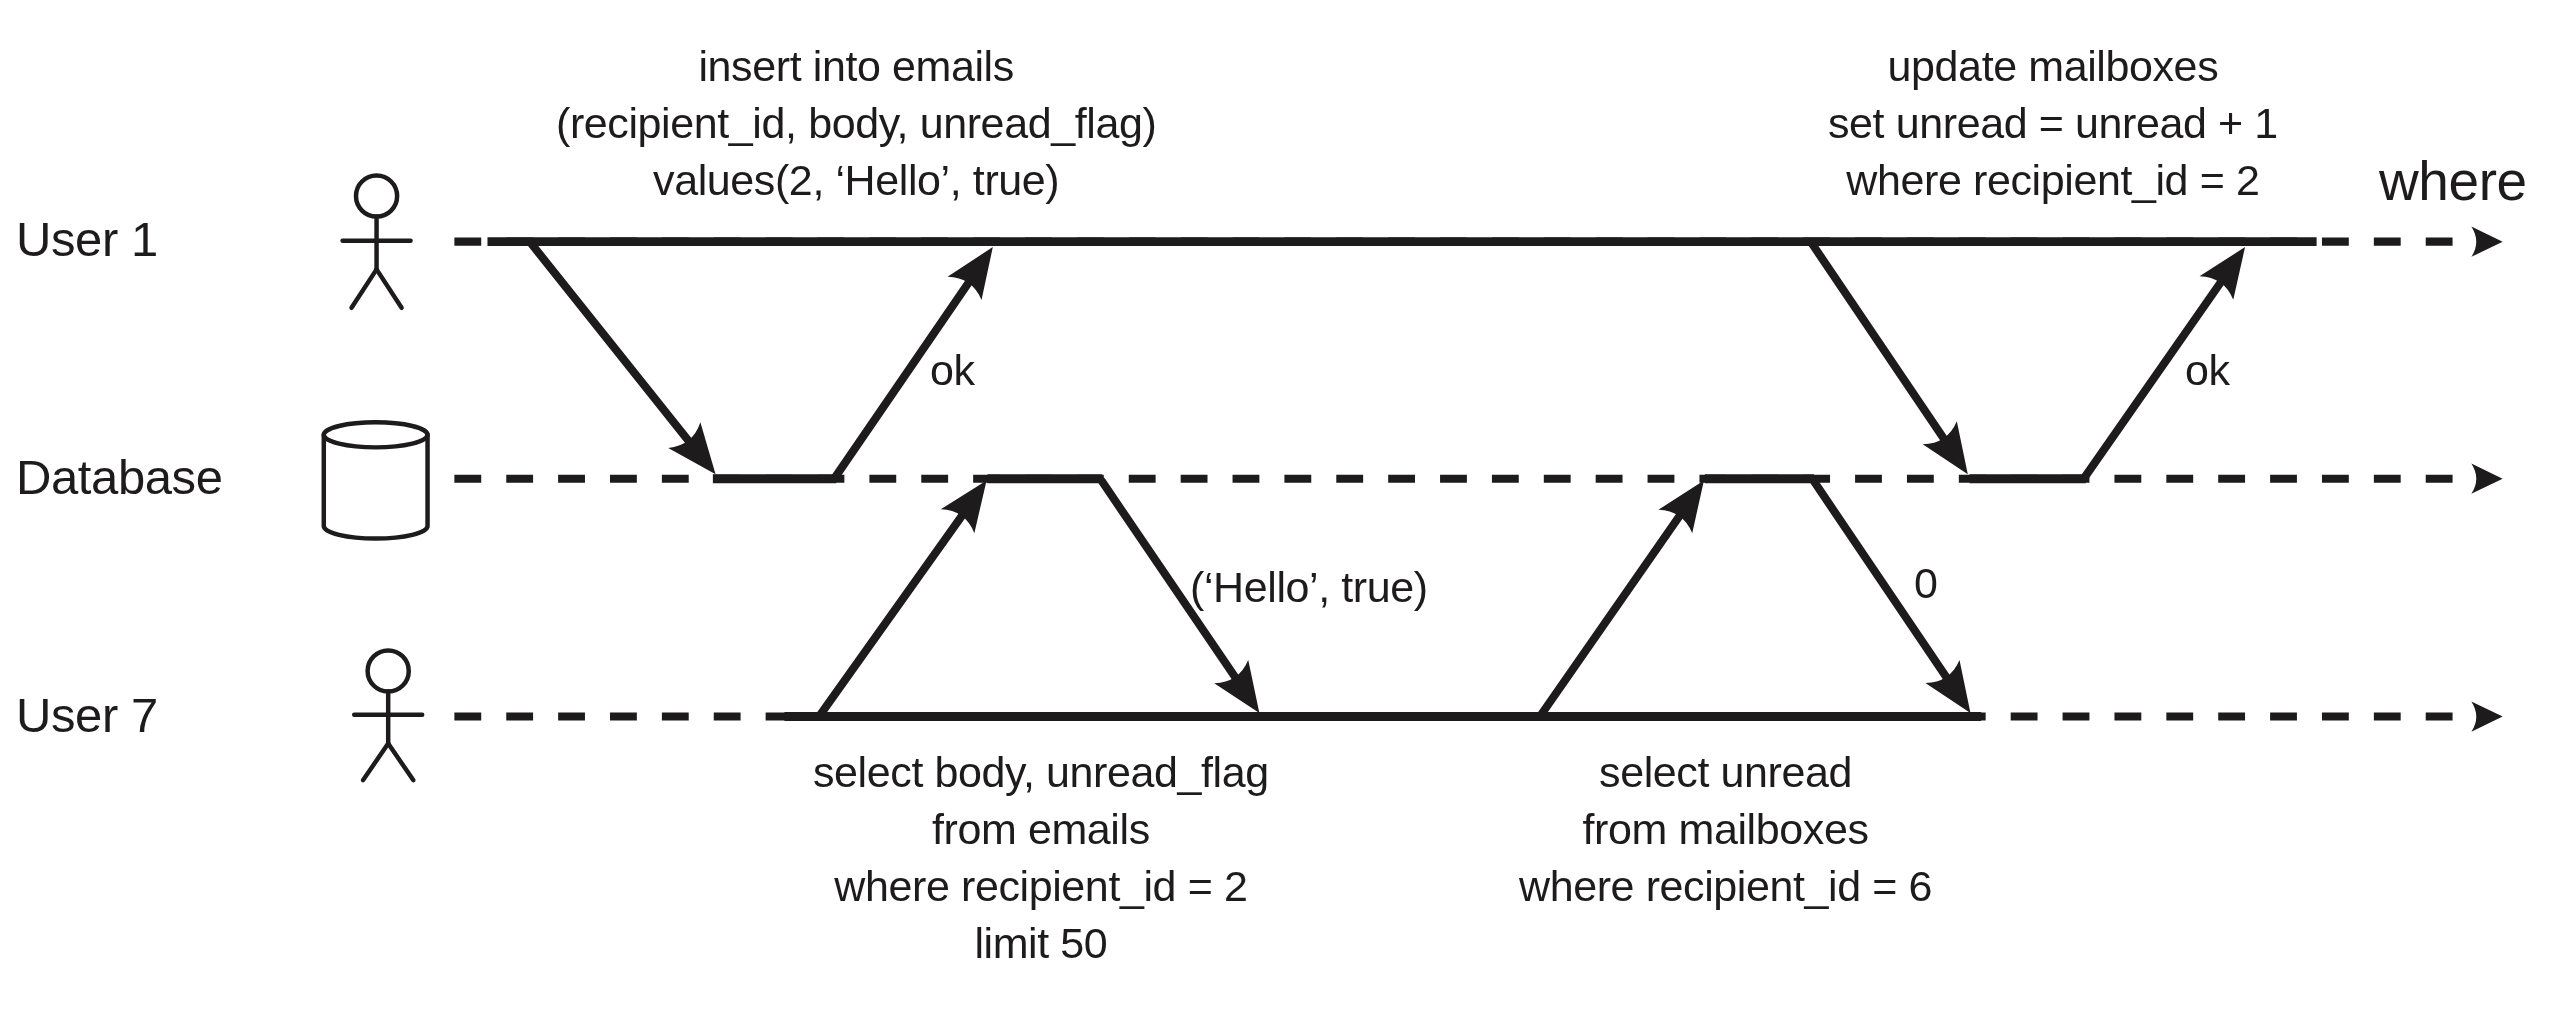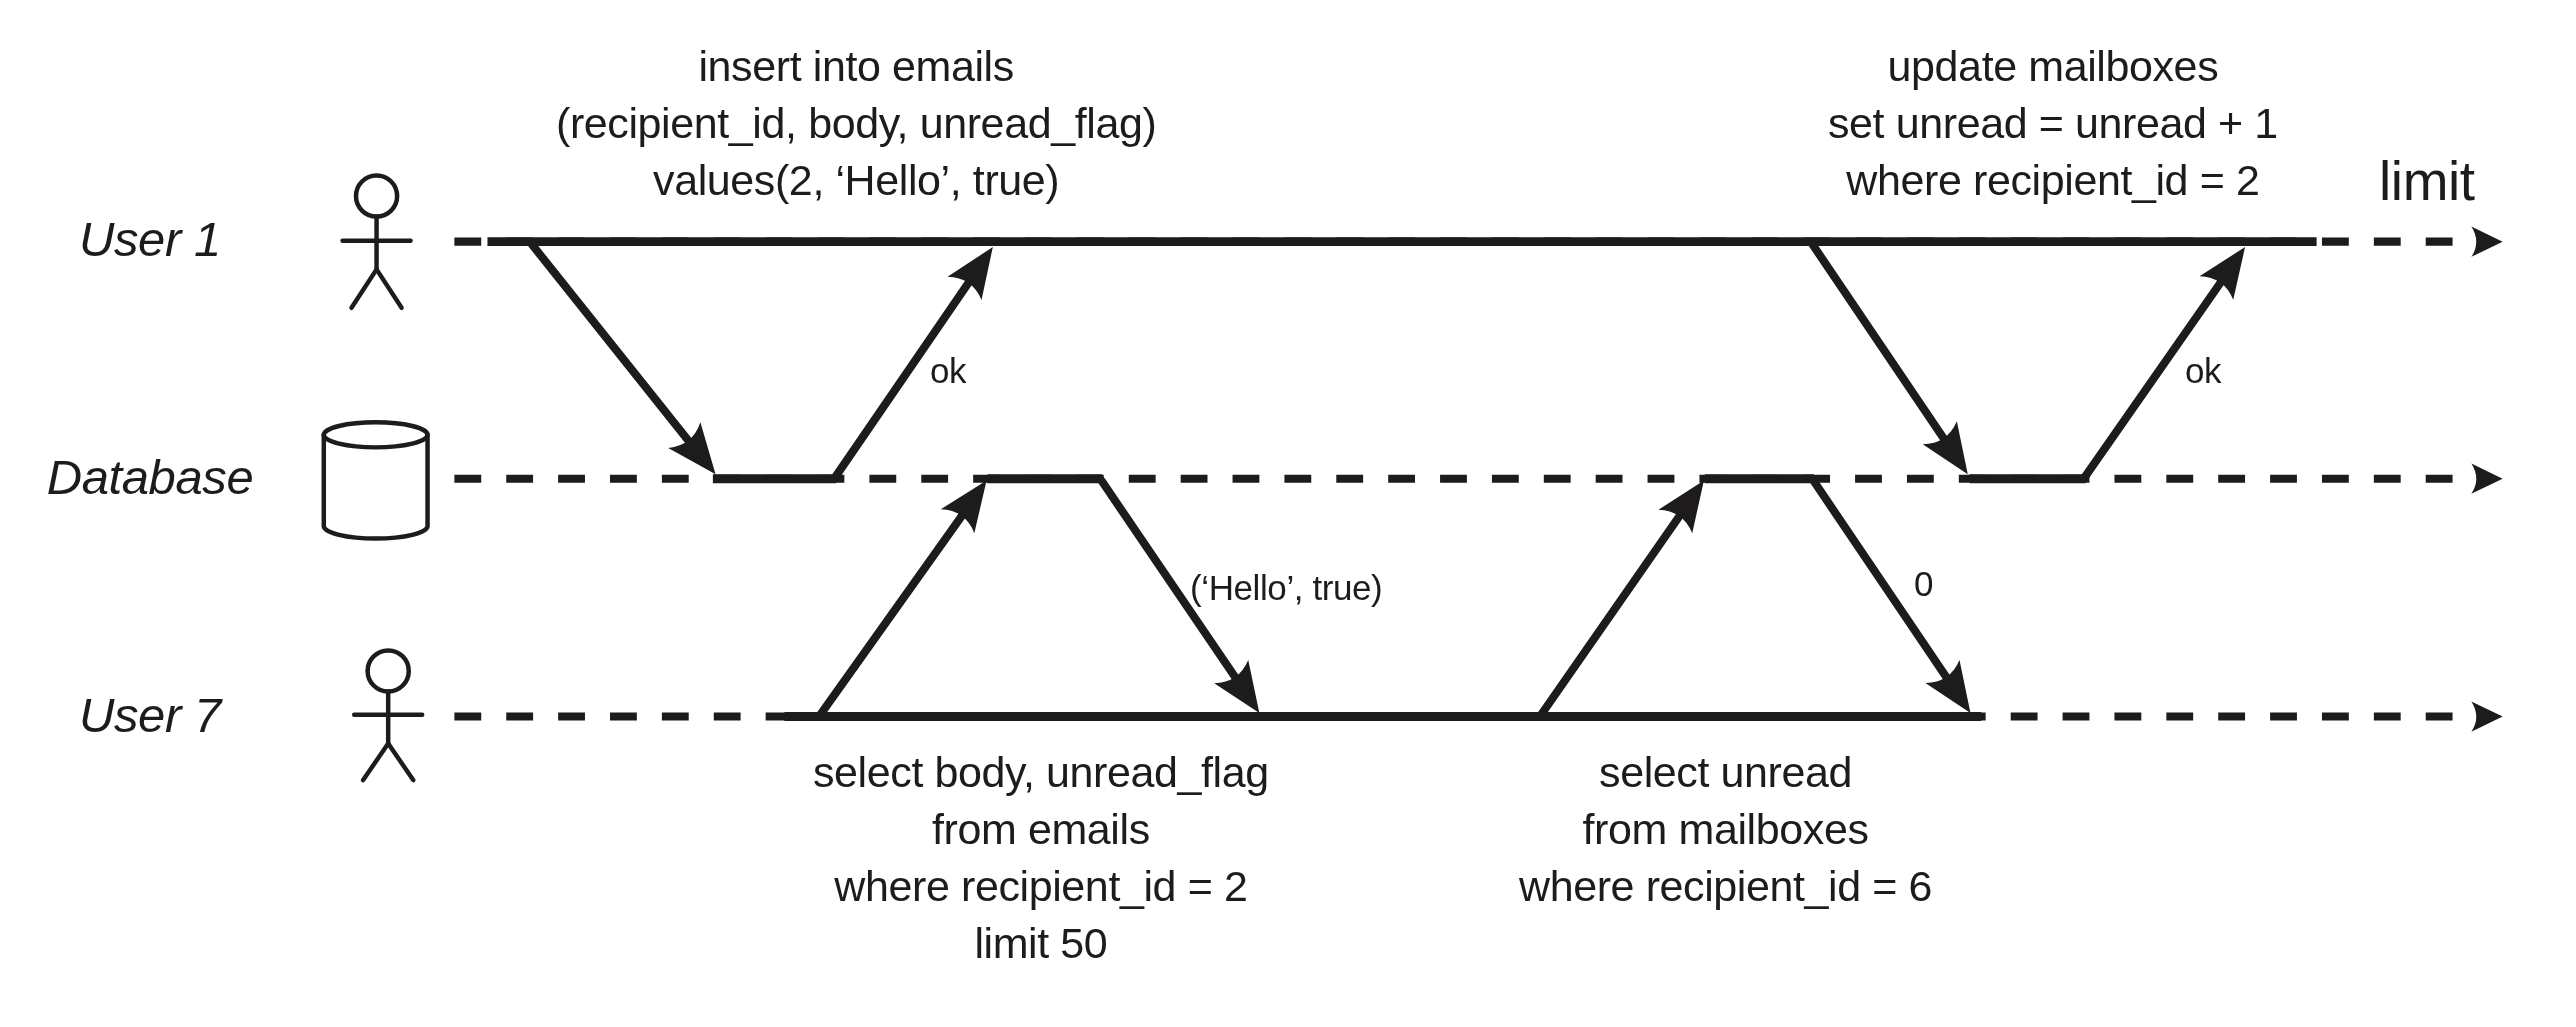--- a/index.html
+++ b/index.html
@@ -10,33 +10,32 @@
     background: #ffffff;
     font-family: "Liberation Sans", sans-serif;
     color: #1d1b1c;
     overflow: hidden;
   }
   .stage svg { position: absolute; left: 0; top: 0; }
   .txt { position: absolute; white-space: pre-line; }
   .lane-label {
     font-size: 49px;
     line-height: 49px;
-    text-align: center;
+    text-align: left;
     width: 268px;
     letter-spacing: -0.4px;
-    font-style: italic;
   }
   .ann {
     font-size: 43px;
     line-height: 57px;
     letter-spacing: -0.4px;
     text-align: center;
   }
   .msg-label {
-    font-size: 35px;
+    font-size: 43px;
     line-height: 47px;
     letter-spacing: -0.4px;
   }
   .time-label {
     font-size: 55px;
     line-height: 55px;
     letter-spacing: -0.4px;
   }
   .stroke { stroke: #1d1b1c; fill: none; }
   .fillink { fill: #1d1b1c; stroke: none; }
@@ -114,21 +113,21 @@
         <line class="stroke" x1="434" y1="831" x2="406" y2="872" stroke-width="5"></line>
         <line class="stroke" x1="434" y1="831" x2="462" y2="872" stroke-width="5"></line>
       </g>
     </g>
   </svg>
 
   <div class="txt lane-label" style="left:16px;  top:215px;">User 1</div>
   <div class="txt lane-label" style="left:16px;  top:453px;">Database</div>
   <div class="txt lane-label" style="left:16px;  top:691px;">User 7</div>
 
-  <div class="txt time-label" style="left:2379px; top:154px;">limit</div>
+  <div class="txt time-label" style="left:2379px; top:154px;">where</div>
 
   <div class="txt ann" style="left:556px;  top:38px;">insert into emails
 (recipient_id, body, unread_flag)
 values(2, ‘Hello’, true)</div>
   <div class="txt ann" style="left:1796px; top:38px;margin-left:32px;">update mailboxes
 set unread = unread + 1
 where recipient_id = 2</div>
   <div class="txt ann" style="left:813px;  top:744px;">select body, unread_flag
 from emails
 where recipient_id = 2

